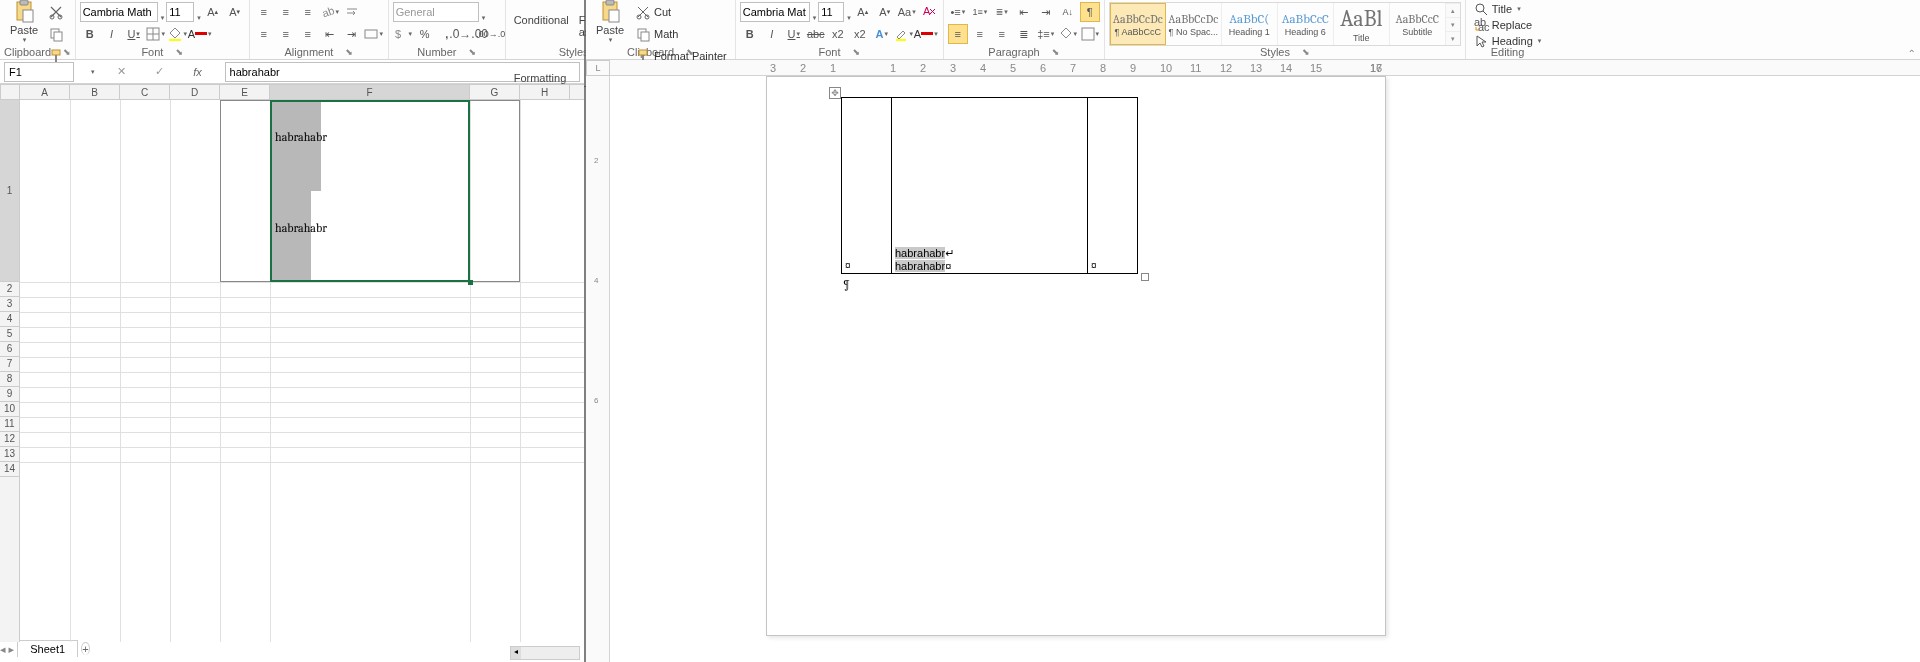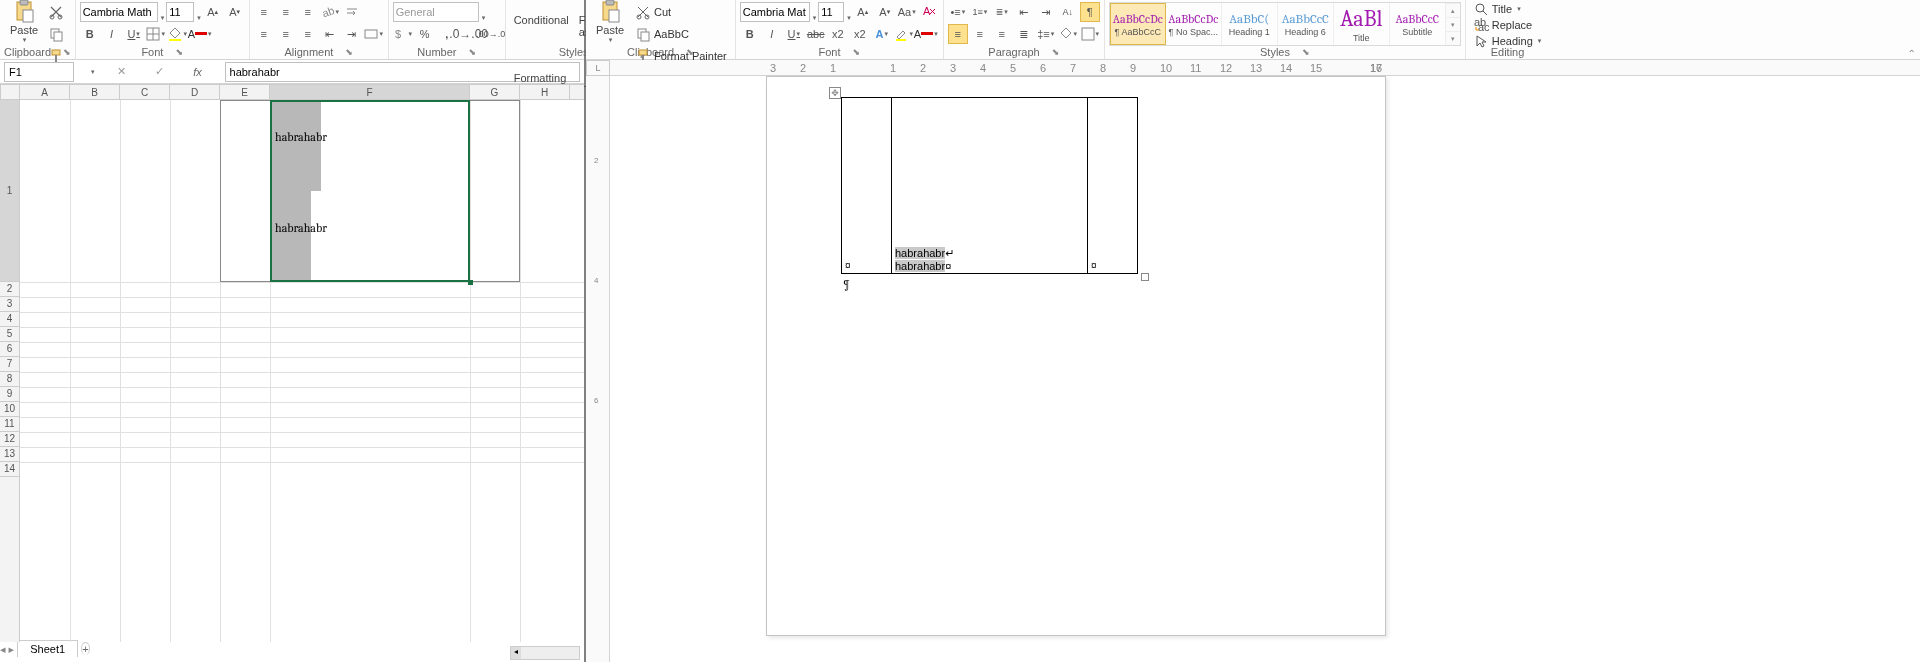--- a/index.html
+++ b/index.html
@@ -27,21 +27,21 @@
 
 input.combo, select.combo { height: 20px; border: 1px solid #c0c0c0; font-size: 11px; padding: 0 2px; background: #fff; }
 .b { font-weight: bold; }
 .i { font-style: italic; }
 .u { text-decoration: underline; }
 
 
 .style-gallery { display: flex; height: 44px; border: 1px solid #dadada; }
 .style-item { width: 56px; border-right: 1px solid #eee; display: flex; flex-direction: column; align-items: center; justify-content: center; cursor: pointer; }
 .style-item.sel { background: #fde9b6; border: 1px solid #e0b74b; }
-.style-prev { font-size: 12px; color: #a21caf; font-family: Cambria, serif; }
+.style-prev { font-size: 12px; color: #737373; font-family: Cambria, serif; }
 .style-prev.blue { color: #5b9bd5; font-size: 13px; }
 .style-prev.big { font-size: 22px; }
 .style-lbl { font-size: 9px; color: #555; margin-top: 1px; }
 .style-more { width: 14px; display: flex; flex-direction: column; background: #fafafa; }
 .style-more div { flex: 1; display: flex; align-items: center; justify-content: center; font-size: 7px; color: #888; border-top: 1px solid #eee; cursor: pointer; }
 
 
 .formula-bar { height: 24px; display: flex; align-items: center; border-bottom: 1px solid #d4d4d4; padding: 2px 4px; gap: 16px; }
 .name-box { width: 70px; height: 20px; border: 1px solid #c0c0c0; font-size: 11px; padding: 0 4px; }
 .fb-btn { width: 22px; height: 20px; display: flex; align-items: center; justify-content: center; color: #666; cursor: pointer; }
@@ -382,21 +382,21 @@
                 <circle cx="3" cy="12" r="2" fill="none" stroke="#666"></circle>
                 <circle cx="11" cy="12" r="2" fill="none" stroke="#666"></circle>
               </svg>
               <span>Cut</span>
             </div>
           <div class="icon-btn wide">
               <svg width="14" height="14">
                 <rect x="2" y="2" width="8" height="9" fill="#fff" stroke="#888"></rect>
                 <rect x="5" y="5" width="8" height="9" fill="#fff" stroke="#888"></rect>
               </svg>
-              <span>AaBbC</span>
+              <span>Math</span>
             </div>
           <div class="icon-btn wide">
               <svg width="14" height="14">
                 <rect x="3" y="1" width="8" height="5" fill="#f6d98a" stroke="#c09030"></rect>
                 <rect x="6" y="6" width="2" height="7" fill="#888"></rect>
               </svg>
               <span>Format Painter</span>
             </div>
         </div>
       </div>

